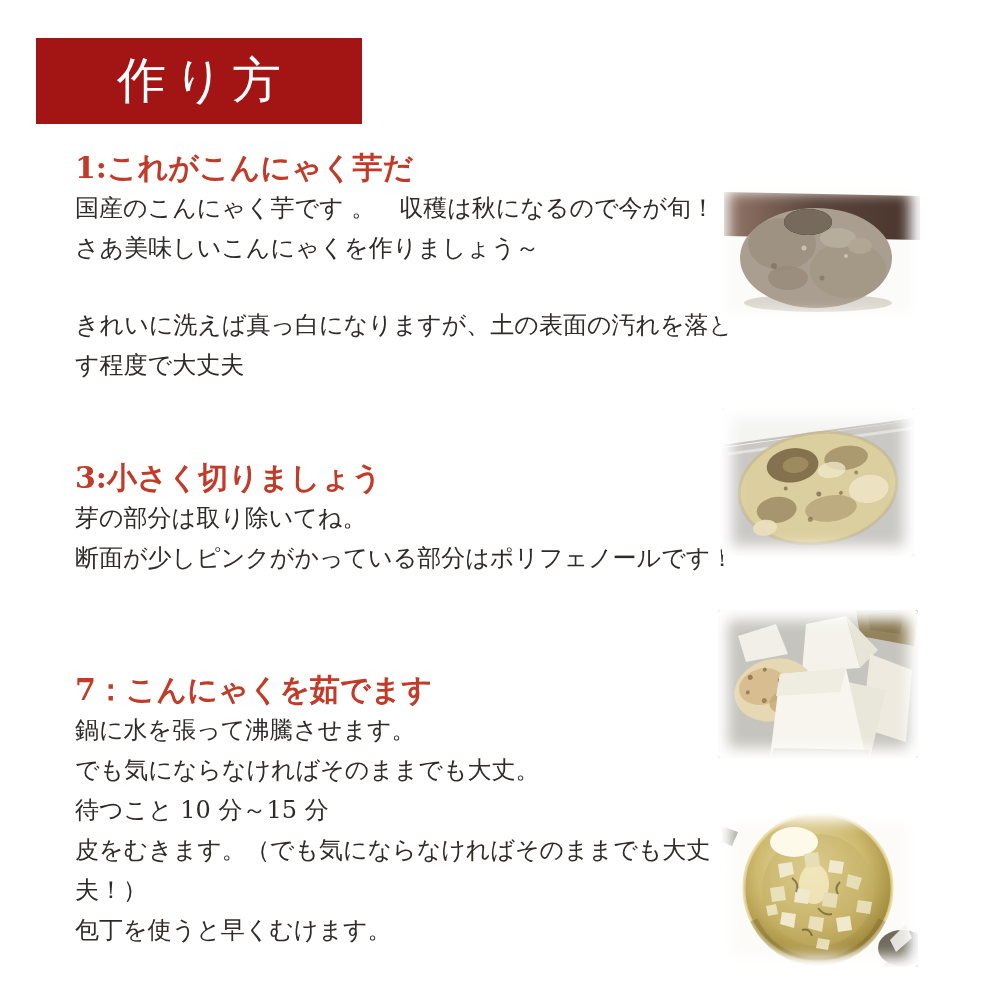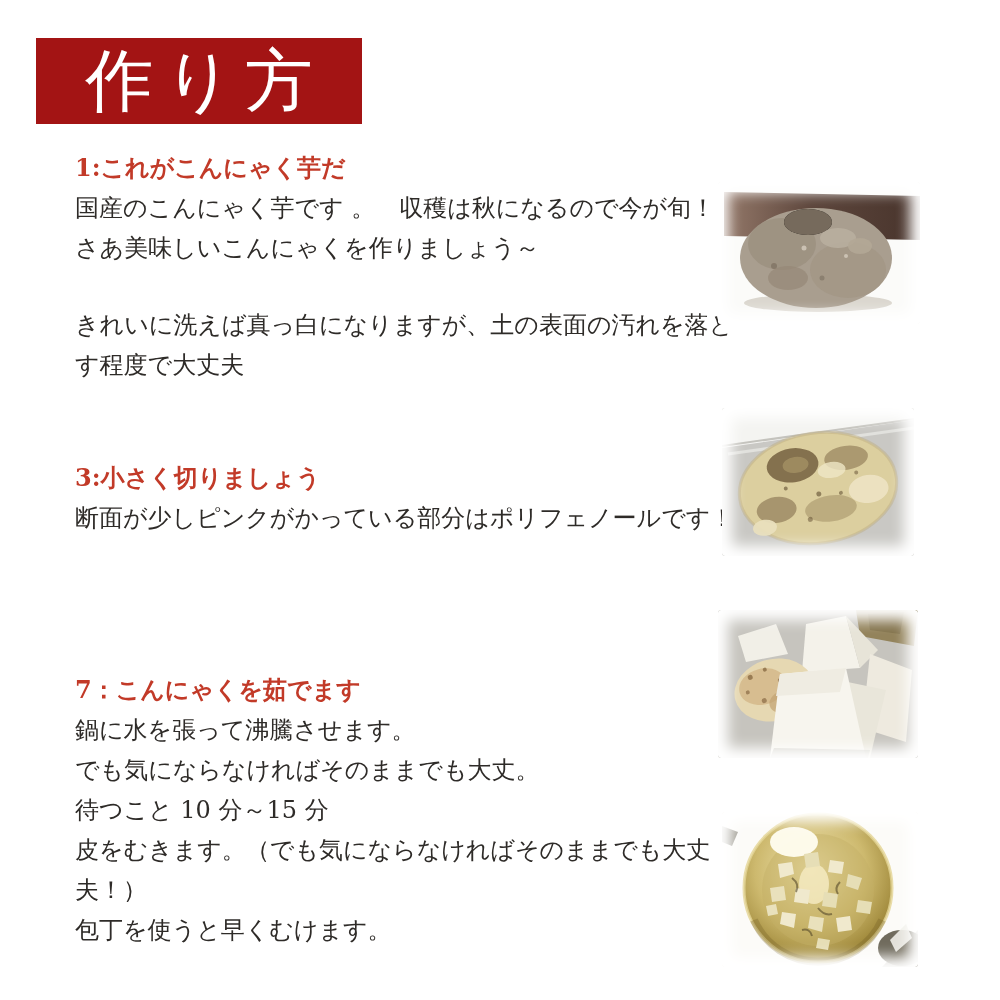--- a/index.html
+++ b/index.html
@@ -12,26 +12,26 @@
   *{margin:0;padding:0;box-sizing:border-box;}
   html,body{background:var(--page-bg);}
   body{
     width:1000px;height:1000px;position:relative;overflow:hidden;
     font-family:"DejaVu Serif","Liberation Serif",serif;
   }
   .banner{
     position:absolute;left:36px;top:38px;width:326px;height:86px;
     background:var(--banner-bg);color:var(--banner-text);
     display:flex;align-items:center;justify-content:center;
-    font-size:68px;letter-spacing:0.16em;text-indent:0.16em;
+    font-size:49px;letter-spacing:0.16em;text-indent:0.16em;
     font-weight:400;
   }
   .step{position:absolute;left:75px;width:645px;}
   .step h2{
-    font-size:24px;font-weight:bold;color:var(--step-heading);
+    font-size:30px;font-weight:bold;color:var(--step-heading);
     line-height:40px;height:40px;
   }
   .step p{
     font-size:24px;color:var(--body-text);
     line-height:40px;height:40px;white-space:nowrap;
   }
   .photo{
     position:absolute;display:block;border-radius:3px;overflow:hidden;
   }
   .photo svg{display:block;width:100%;height:100%;}
@@ -57,20 +57,21 @@
   <p>さあ美味しいこんにゃくを作りましょう～</p>
 </section>
 
 <section class="step" style="top:305px">
   <p>きれいに洗えば真っ白になりますが、土の表面の汚れを落と</p>
   <p>す程度で大丈夫</p>
 </section>
 
 <section class="step" style="top:458px">
   <h2>3:小さく切りましょう</h2>
+  <p>芽の部分は取り除いてね。</p>
   <p>断面が少しピンクがかっている部分はポリフェノールです！</p>
 </section>
 
 <section class="step" style="top:670px">
   <h2>7：こんにゃくを茹でます</h2>
   <p>鍋に水を張って沸騰させます。</p>
   <p>でも気にならなければそのままでも大丈。</p>
   <p>待つこと 10 分～15 分</p>
   <p>皮をむきます。（でも気にならなければそのままでも大丈</p>
   <p>夫！）</p>

